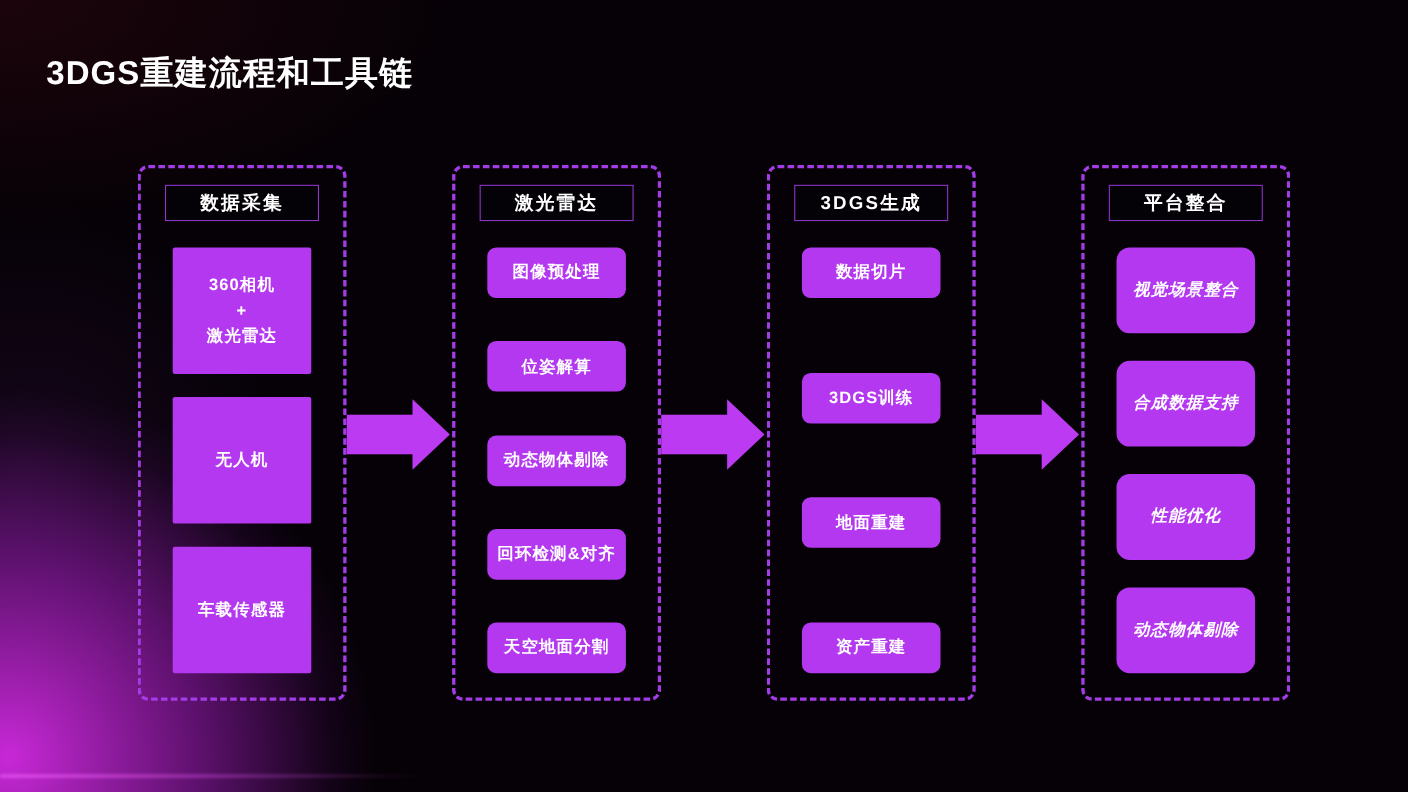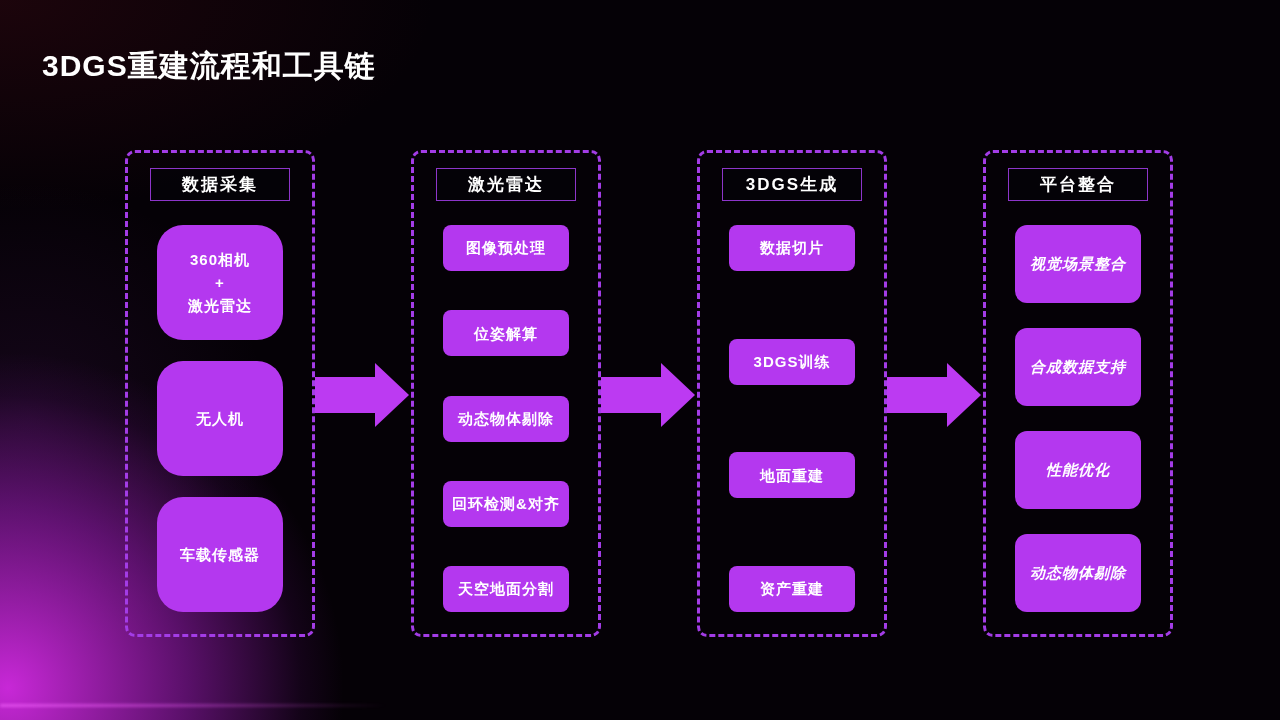--- a/index.html
+++ b/index.html
@@ -89,21 +89,21 @@
     font-size: 15px;
     font-weight: bold;
     display: flex;
     align-items: center;
     justify-content: center;
     text-align: center;
     white-space: pre-line;
     line-height: 1.55;
     letter-spacing: 1px;
   }
-  .col-0 .flow-box { height: 115px; border-radius: 26px; }
+  .col-0 .flow-box { height: 115px; border-radius: 2px; }
   .col-1 .flow-box { height: 46px;  border-radius: 8px; }
   .col-2 .flow-box { height: 46px;  border-radius: 8px; }
   .col-3 .flow-box { height: 78px;  border-radius: 12px; font-style: italic; }
   .flow-arrow {
     position: absolute;
     top: 355px;
     width: 96px;
     height: 80px;
     pointer-events: none;
   }

